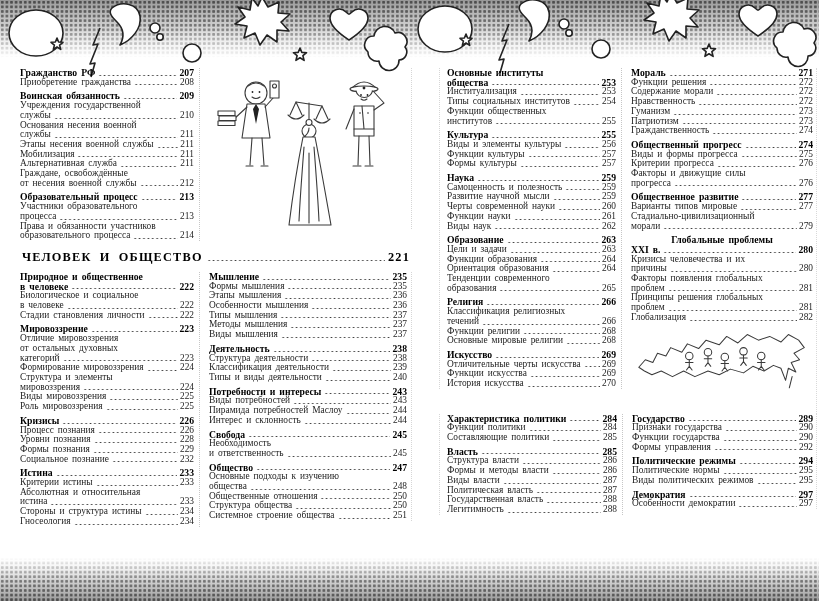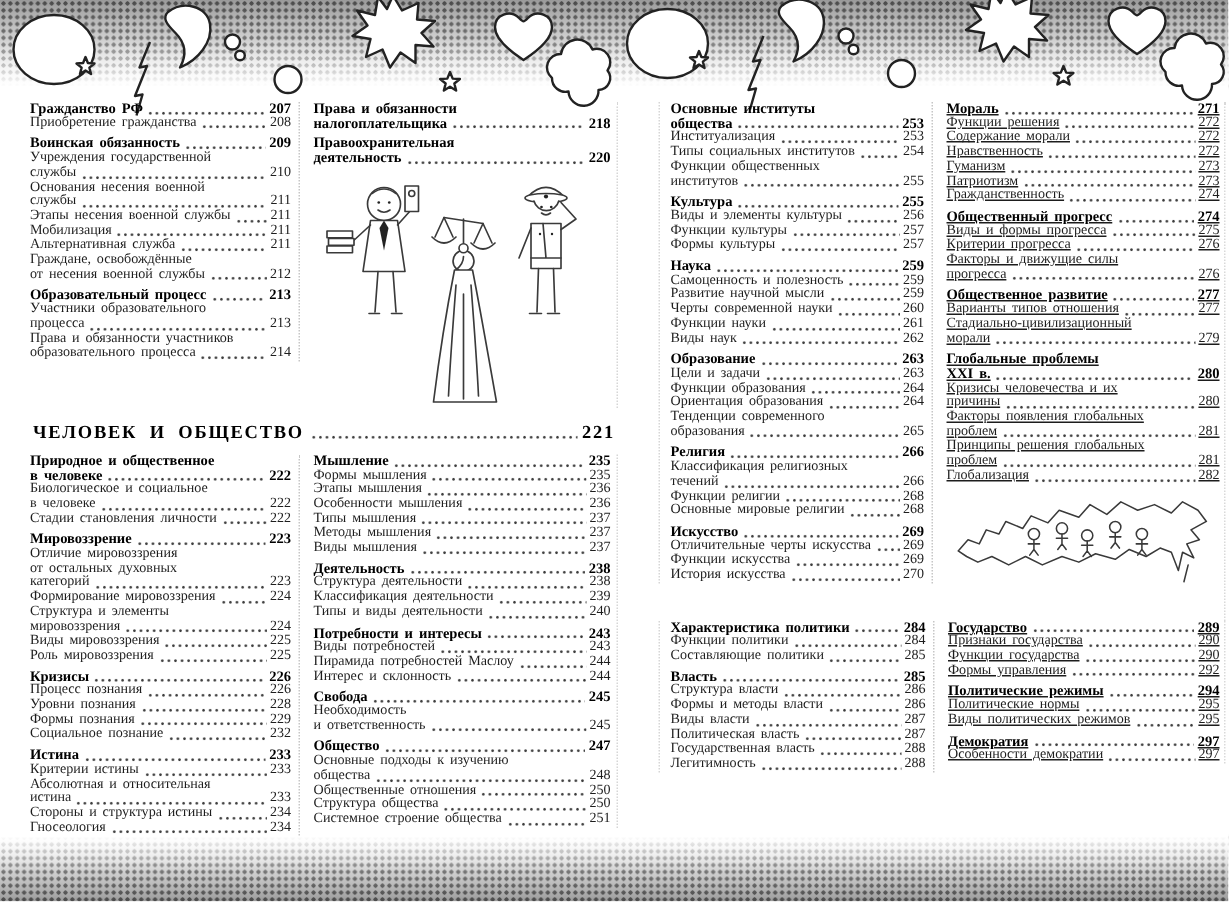--- a/index.html
+++ b/index.html
@@ -23,25 +23,25 @@
   
   .pages{position:absolute;top:60px;bottom:45px;left:0;right:0;display:flex;z-index:3;}
   .page{padding-top:8px;}
   .page-left{margin-left:20px;width:392px;}
   .page-right{margin-left:27px;width:378px;}
   .cols{display:flex;align-items:flex-start;}
   .col{box-sizing:border-box;}
   .page-left .col-a{width:180px;padding-right:5px;border-right:1px dotted #c6c6c6;}
   .page-left .col-b{flex:1;padding-left:9px;padding-right:4px;border-right:1px dotted #d6d6d6;}
   .page-right .col-a{width:184px;padding:0 5px 0 7px;border-left:1px dotted #d6d6d6;border-right:1px dotted #c6c6c6;}
-  .page-right .col-b{flex:1;padding-left:9px;padding-right:3px;border-right:1px dotted #d9d9d9;text-decoration:underline;}
+  .page-right .col-b{flex:1;padding-left:9px;padding-right:3px;border-right:1px dotted #d9d9d9;}
   
   .row{display:flex;align-items:flex-end;font-size:9.4px;line-height:9.7px;word-spacing:1.6px;}
   .row.b{font-weight:bold;color:#000;font-size:9.7px;}
-  .row.gap{margin-top:4px;}
+  .row.gap{margin-top:4px;justify-content:center;}
   .row .t{white-space:nowrap;}
   .row .p{white-space:nowrap;}
   .dots{flex:1;align-self:flex-end;height:3px;margin:0 2px 1px 3px;
         background-image:radial-gradient(circle,#3c3c3c .7px,rgba(0,0,0,0) 1px);
         background-size:4.4px 3px;background-repeat:repeat-x;background-position:left bottom;}
   
   .section{display:flex;align-items:flex-end;font-weight:bold;color:#000;
            font-size:12.3px;line-height:14px;letter-spacing:1.2px;word-spacing:4px;
            margin:9px 2px 8px 2px;text-align:right;}
   .section .dots{height:4px;margin:0 3px 2px 4px;}
@@ -160,40 +160,20 @@
     <span class="t">Права и обязанности участников</span>
 
   </div>
             <div class="row">
     <span class="t">образовательного процесса</span>
     <span class="dots"></span>
     <span class="p">214</span>
   </div>
           </div>
         <div class="col col-b">
-          <div>
-              <div class="row b">
-    <span class="t">Права и обязанности</span>
-
-  </div>
-              <div class="row b">
-    <span class="t">налогоплательщика</span>
-    <span class="dots"></span>
-    <span class="p">218</span>
-  </div>
-              <div class="row b gap">
-    <span class="t">Правоохранительная</span>
-
-  </div>
-              <div class="row b">
-    <span class="t">деятельность</span>
-    <span class="dots"></span>
-    <span class="p">220</span>
-  </div>
-            </div>
 
           <svg class="illu" width="192" height="156" viewBox="0 0 192 156">
 
             <circle cx="44" cy="20" r="11" class="fillw"></circle>
             <path d="M36 13 q8 -6 16 0" fill="none"></path>
             <circle cx="40.5" cy="19" r=".9" class="fillb"></circle>
               <circle cx="47.5" cy="19" r=".9" class="fillb"></circle>
             <path d="M40 24 q4 3 8 0"></path>
             <path d="M35 31 l18 0 l5 34 l-28 0 Z" class="fillw"></path>
             <path d="M44 31 l3 5 l-3 15 l-3 -15 Z" class="fillb"></path>
@@ -700,21 +680,21 @@
     <span class="t">прогресса</span>
     <span class="dots"></span>
     <span class="p">276</span>
   </div>
               <div class="row b gap">
     <span class="t">Общественное развитие</span>
     <span class="dots"></span>
     <span class="p">277</span>
   </div>
               <div class="row">
-    <span class="t">Варианты типов отношения</span>
+    <span class="t">Варианты типов мировые</span>
     <span class="dots"></span>
     <span class="p">277</span>
   </div>
               <div class="row">
     <span class="t">Стадиально-цивилизационный</span>
 
   </div>
               <div class="row">
     <span class="t">морали</span>
     <span class="dots"></span>

